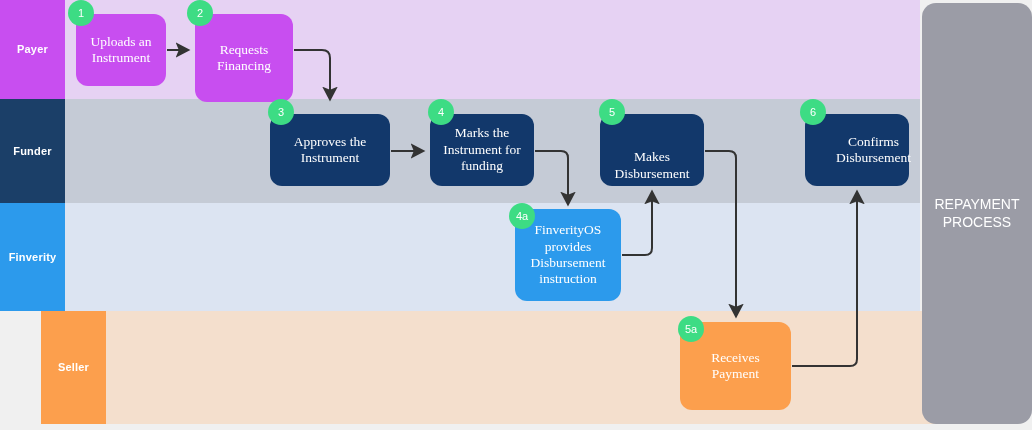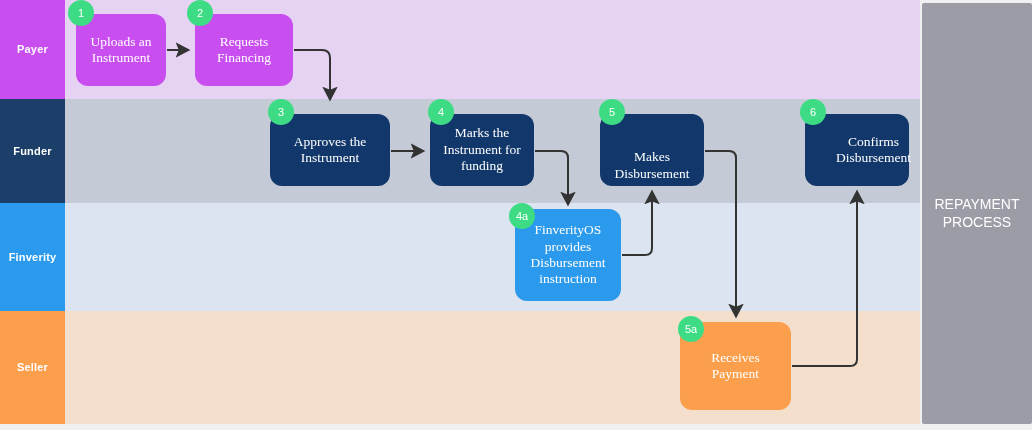--- a/index.html
+++ b/index.html
@@ -100,21 +100,21 @@
   }
 
   
   #repayment-panel {
     position: absolute;
     left: 922px;
     top: 3px;
     width: 110px;
     height: 421px;
     background: #9b9ca6;
-    border-radius: 2px;
+    border-radius: 14px;
     display: flex;
     align-items: center;
     justify-content: center;
     z-index: 6;
   }
   #repayment-panel span {
     color: #ffffff;
     font-size: 14px;
     line-height: 1.25;
     text-align: center;
@@ -140,21 +140,21 @@
     </div>
   </div>
 
   <div class="lane" style="top:203px;height:108px;">
     <div class="lane-body" style="background:#dce4f2;"></div>
     <div class="lane-header" style="background:#2c9aec;">
       <span>Finverity</span>
     </div>
   </div>
 
-  <div class="lane" style="top:311px;height:113px;">
+  <div class="lane" style="top:311px;height:113px;margin-left:41px;">
     <div class="lane-body" style="background:#f4dfcd;"></div>
     <div class="lane-header" style="background:#fc9f4d;">
       <span>Seller</span>
     </div>
   </div>
 
   <svg id="connectors" viewBox="0 0 1032 430" width="1032" height="430">
     <defs>
       <marker id="arrowhead" markerWidth="9" markerHeight="9" refX="6.2" refY="4.5" orient="auto" markerUnits="strokeWidth">
         <path d="M0,0.6 L7.4,4.5 L0,8.4 L1.6,4.5 Z" fill="#333333"></path>
@@ -177,21 +177,21 @@
   </svg>
 
   <div class="node" style="left:76px;top:14px;width:90px;height:72px;background:#c84ef0;">
     <span class="node-label">Uploads an
 Instrument</span>
   </div>
   <div class="badge" style="left:68px;top:0px;">
     <span>1</span>
   </div>
 
-  <div class="node" style="left:195px;top:14px;width:98px;height:72px;background:#c84ef0;">
+  <div class="node" style="left:195px;top:14px;width:98px;height:88px;background:#c84ef0;">
     <span class="node-label">Requests
 Financing</span>
   </div>
   <div class="badge" style="left:187px;top:0px;">
     <span>2</span>
   </div>
 
   <div class="node" style="left:270px;top:114px;width:120px;height:72px;background:#12386b;">
     <span class="node-label">Approves the
 Instrument</span>

